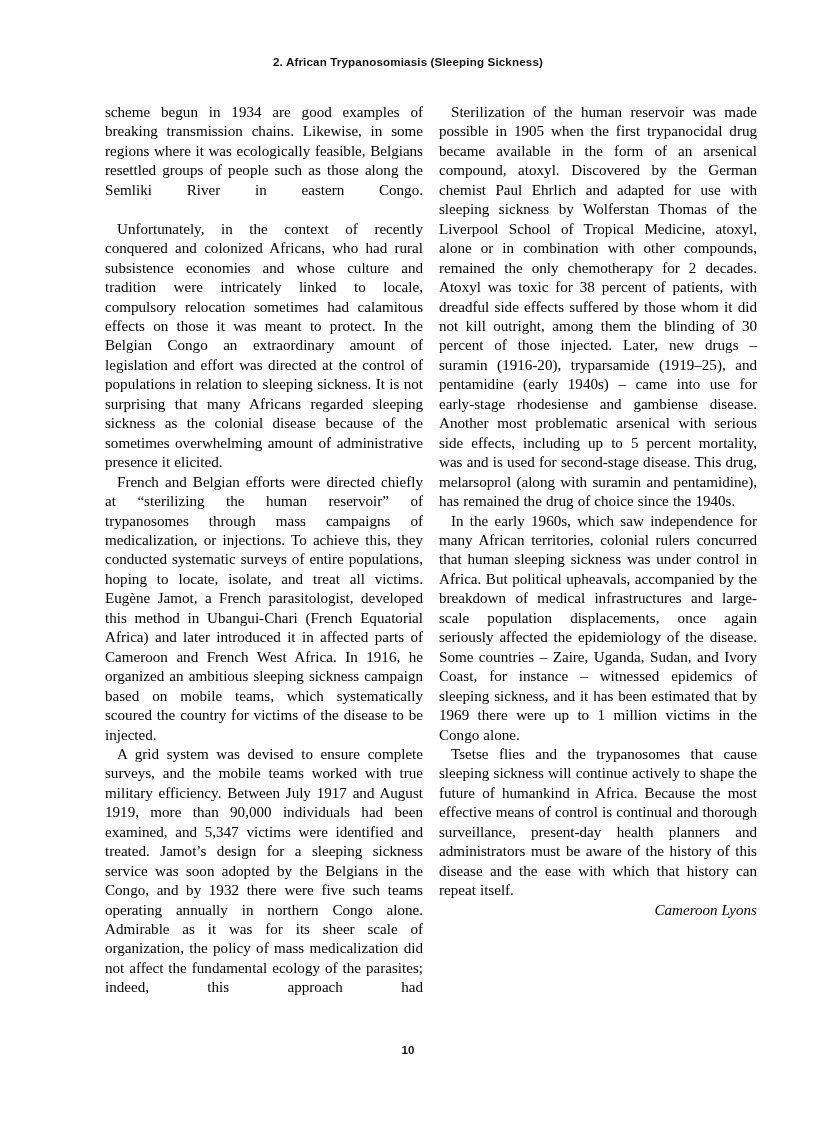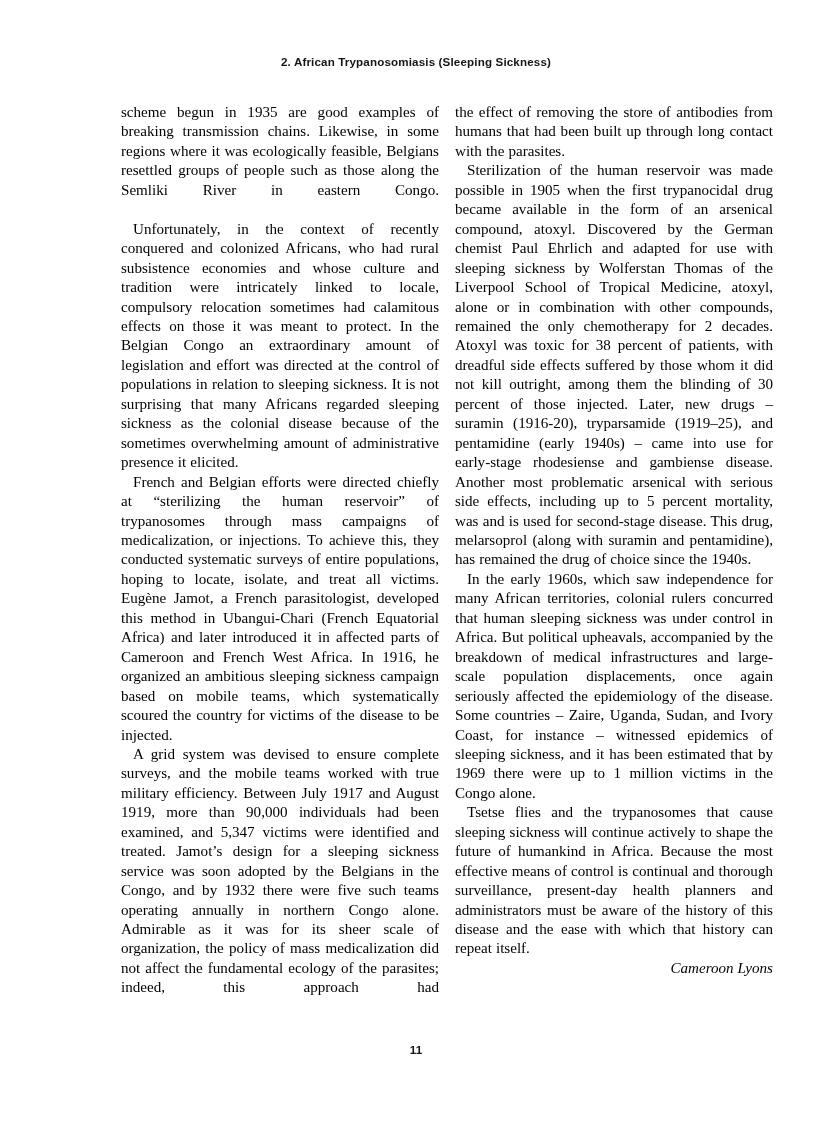--- a/index.html
+++ b/index.html
@@ -13,21 +13,20 @@
     position: relative;
     font-family: "Liberation Serif", serif;
     color: #000000;
     overflow: hidden;
   }
 
   .page {
     position: absolute;
     inset: 0;
     background: #ffffff;
-    margin-left: 16px;
   }
 
   
   .running-head {
     position: absolute;
     left: 0;
     right: 0;
     top: 55px;
     text-align: center;
     font-family: "Liberation Sans", sans-serif;
@@ -99,31 +98,30 @@
 </head>
 <body>
 
 <div class="page">
 
   <div class="running-head">2.  African Trypanosomiasis (Sleeping Sickness)</div>
 
   <div class="columns">
 
     <div class="column">
-      <p class="para force-flush">scheme begun in 1935 are good examples of breaking transmission chains. Likewise, in some regions where it was ecologically feasible, Belgians resettled groups of people such as those along the Semliki River in eastern Congo.</p>
+      <p class="para force-flush">scheme begun in 1934 are good examples of breaking transmission chains. Likewise, in some regions where it was ecologically feasible, Belgians resettled groups of people such as those along the Semliki River in eastern Congo.</p>
       <p class="para indent">Unfortunately, in the context of recently conquered and colonized Africans, who had rural subsistence economies and whose culture and tradition were intricately linked to locale, compulsory relocation sometimes had calamitous effects on those it was meant to protect. In the Belgian Congo an extraordinary amount of legislation and effort was directed at the control of populations in relation to sleeping sickness. It is not surprising that many Africans regarded sleeping sickness as the colonial disease because of the sometimes overwhelming amount of administrative presence it elicited.</p>
       <p class="para indent">French and Belgian efforts were directed chiefly at “sterilizing the human reservoir” of trypanosomes through mass campaigns of medicalization, or injections. To achieve this, they conducted systematic surveys of entire populations, hoping to locate, isolate, and treat all victims. Eugène Jamot, a French parasitologist, developed this method in Ubangui-Chari (French Equatorial Africa) and later introduced it in affected parts of Cameroon and French West Africa. In 1916, he organized an ambitious sleeping sickness campaign based on mobile teams, which systematically scoured the country for victims of the disease to be injected.</p>
       <p class="para indent force-flush">A grid system was devised to ensure complete surveys, and the mobile teams worked with true military efficiency. Between July 1917 and August 1919, more than 90,000 individuals had been examined, and 5,347 victims were identified and treated. Jamot’s design for a sleeping sickness service was soon adopted by the Belgians in the Congo, and by 1932 there were five such teams operating annually in northern Congo alone. Admirable as it was for its sheer scale of organization, the policy of mass medicalization did not affect the fundamental ecology of the parasites; indeed, this approach had</p>
     </div>
 
     <div class="column">
-      <p class="para">the effect of removing the store of antibodies from humans that had been built up through long contact with the parasites.</p>
       <p class="para indent">Sterilization of the human reservoir was made possible in 1905 when the first trypanocidal drug became available in the form of an arsenical compound, atoxyl. Discovered by the German chemist Paul Ehrlich and adapted for use with sleeping sickness by Wolferstan Thomas of the Liverpool School of Tropical Medicine, atoxyl, alone or in combination with other compounds, remained the only chemotherapy for 2 decades. Atoxyl was toxic for 38 percent of patients, with dreadful side effects suffered by those whom it did not kill outright, among them the blinding of 30 percent of those injected. Later, new drugs – suramin (1916-20), tryparsamide (1919–25), and pentamidine (early 1940s) – came into use for early-stage rhodesiense and gambiense disease. Another most problematic arsenical with serious side effects, including up to 5 percent mortality, was and is used for second-stage disease. This drug, melarsoprol (along with suramin and pentamidine), has remained the drug of choice since the 1940s.</p>
       <p class="para indent">In the early 1960s, which saw independence for many African territories, colonial rulers concurred that human sleeping sickness was under control in Africa. But political upheavals, accompanied by the breakdown of medical infrastructures and large-scale population displacements, once again seriously affected the epidemiology of the disease. Some countries – Zaire, Uganda, Sudan, and Ivory Coast, for instance – witnessed epidemics of sleeping sickness, and it has been estimated that by 1969 there were up to 1 million victims in the Congo alone.</p>
       <p class="para indent">Tsetse flies and the trypanosomes that cause sleeping sickness will continue actively to shape the future of humankind in Africa. Because the most effective means of control is continual and thorough surveillance, present-day health planners and administrators must be aware of the history of this disease and the ease with which that history can repeat itself.</p>
       <p class="byline">Cameroon Lyons</p>
     </div>
 
   </div>
 
-  <div class="folio">11</div>
+  <div class="folio">10</div>
 
 </div>
 
 </body></html>

